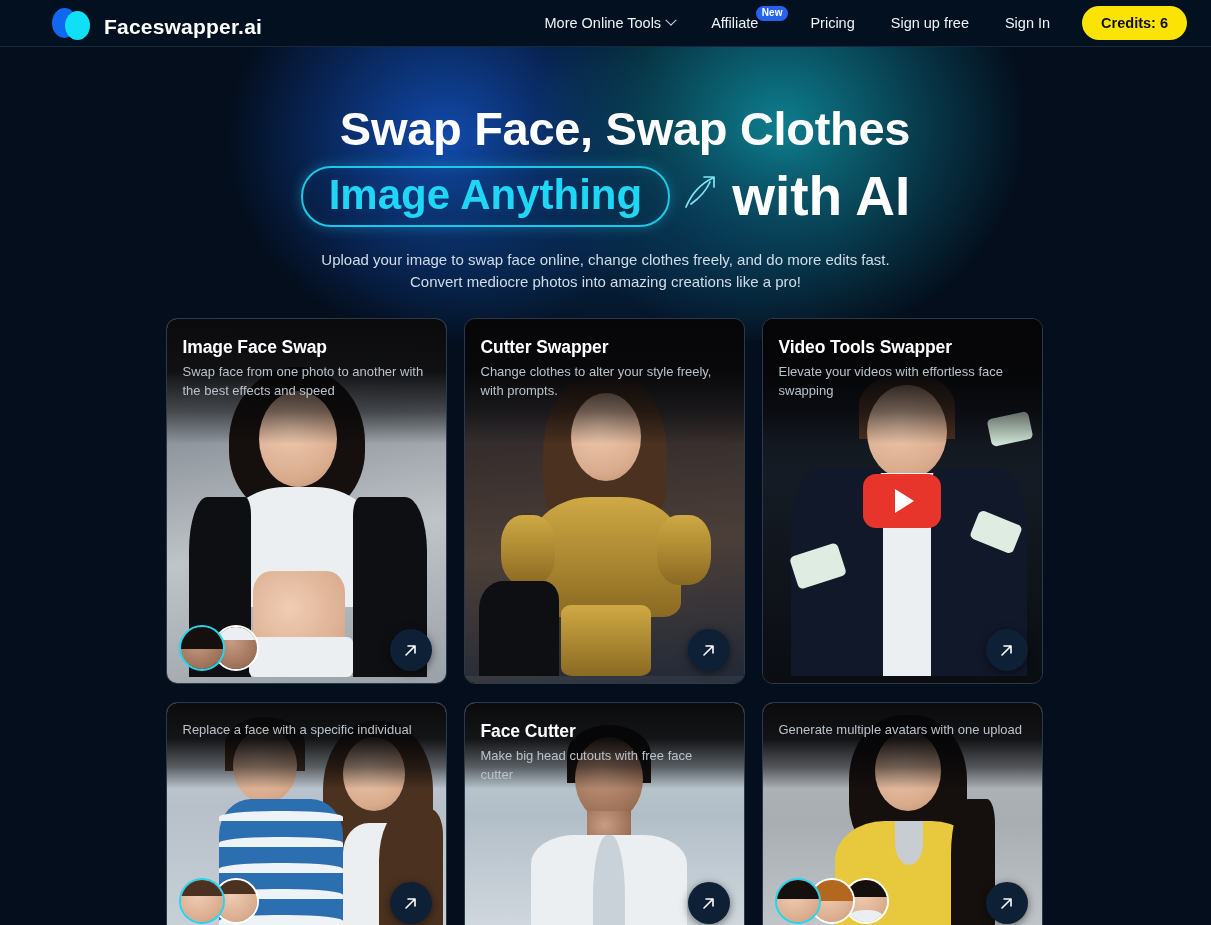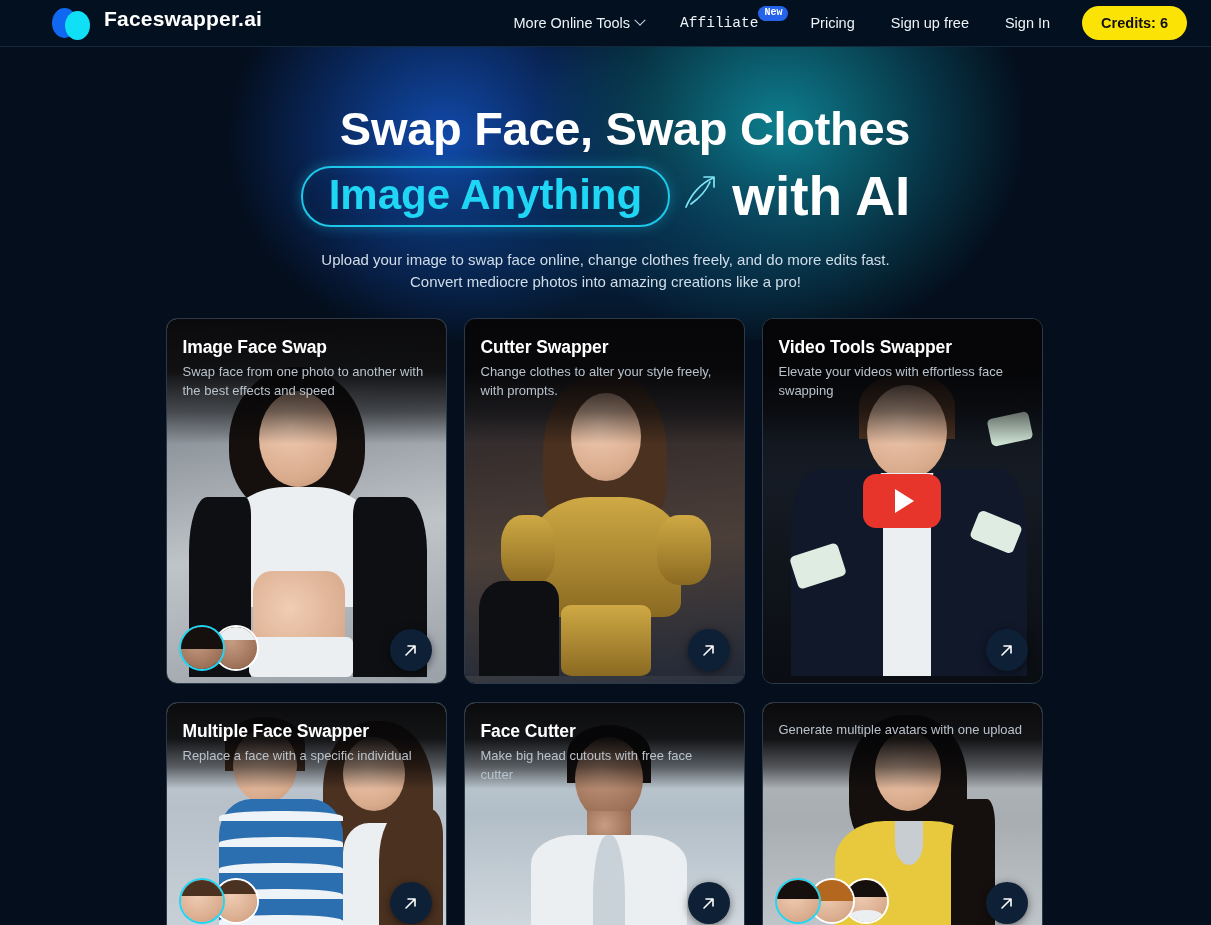--- a/index.html
+++ b/index.html
@@ -28,21 +28,21 @@
     width: 100%;
     background: #03101f;
     border-bottom: 1px solid #16283c;
     display: flex;
     align-items: center;
     padding: 0 24px 0 52px;
   }
 
   .brand {
     display: flex;
-    align-items: flex-start;
+    align-items: flex-end;
     gap: 12px;
     cursor: pointer;
   }
   .brand-mark {
     position: relative;
     width: 40px;
     height: 32px;
     flex: none;
   }
   .brand-mark .dot-a {
@@ -96,21 +96,21 @@
     top: -3px;
     right: 4px;
     background: #2563eb;
     color: #fff;
     font-size: 10px;
     font-weight: 700;
     border-radius: 9px;
     padding: 2px 6px 3px;
     line-height: 1;
   }
-  .nav-affiliate { padding-right: 34px; font-family: Liberation Mono, monospace; }
+  .nav-affiliate { padding-right: 34px; }
 
   .credits-btn {
     margin-left: 14px;
     background: #fbe306;
     color: #101010;
     font-size: 14.5px;
     font-weight: 700;
     border: none;
     border-radius: 18px;
     padding: 9px 19px;
@@ -493,21 +493,20 @@
           <div class="ph-body" style="left:52px;top:134px;width:124px;height:10px;background:#eef3f7;"></div>
           <div class="ph-body" style="left:52px;top:160px;width:124px;height:10px;background:#eef3f7;"></div>
           <div class="ph-body" style="left:52px;top:186px;width:124px;height:10px;background:#eef3f7;"></div>
           <div class="ph-body" style="left:52px;top:212px;width:124px;height:10px;background:#eef3f7;"></div>
           <div class="ph-body cl-wh" style="left:176px;top:120px;width:100px;height:115px;border-radius:26% 14% 0 0;"></div>
           <div class="ph-body hr-br" style="left:212px;top:106px;width:64px;height:129px;border-radius:40% 20% 0 0;"></div>
         </div>
       </div>
       <div class="card-overlay" style="height:86px;"></div>
       <div class="card-text">
-        <div class="card-title">Multiple Face Swapper</div>
         <div class="card-desc">Replace a face with a specific individual</div>
       </div>
       <div class="thumbs">
         <div class="thumb">
           <div class="ph sk-l"></div>
           <div class="ph-head hr-br" style="left:-2px;top:-6px;width:46px;height:22px;border-radius:50% 50% 0 0;"></div>
         </div>
         <div class="thumb">
           <div class="ph sk-l"></div>
           <div class="ph-head hr-br" style="left:-2px;top:-6px;width:46px;height:20px;border-radius:50% 50% 0 0;"></div>

